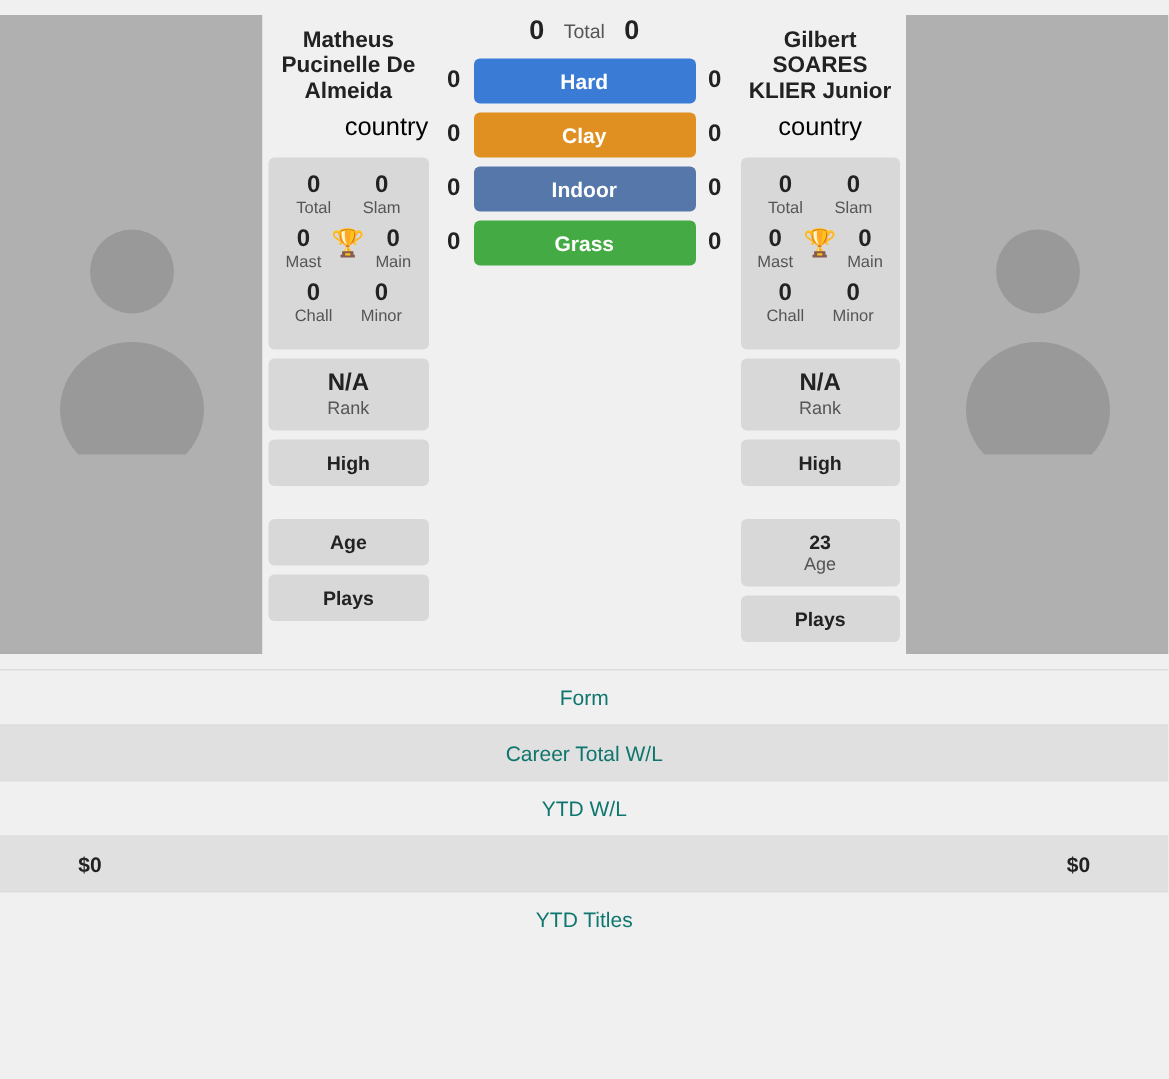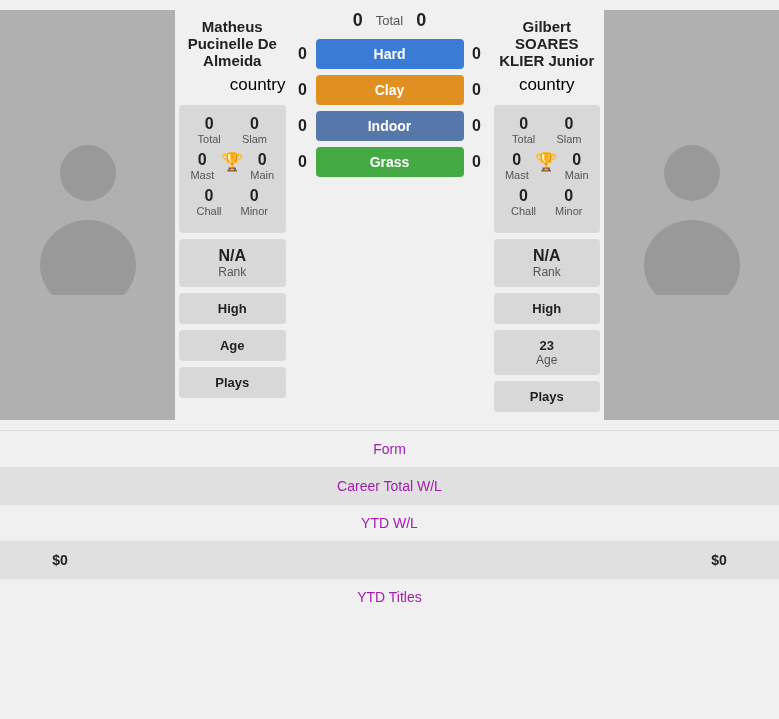--- a/index.html
+++ b/index.html
@@ -120,21 +120,21 @@
       font-size: 16px;
       font-weight: bold;
     }
 
     .high-box {
       background: #d8d8d8;
       border-radius: 4px;
       width: 100%;
       padding: 8px;
       text-align: center;
-      margin-bottom: 6px;
+      margin-bottom: 22px;
     }
 
     .high-label {
       font-size: 13px;
       font-weight: bold;
     }
 
     .age-box {
       background: #d8d8d8;
       border-radius: 4px;
@@ -242,21 +242,21 @@
       width: 100%;
       background: #f0f0f0;
     }
 
     .bottom-row {
       width: 100%;
       background: #f0f0f0;
       padding: 10px 20px;
       text-align: center;
       font-size: 14px;
-      color: #a21caf;
+      color: #0f766e;
       border-top: 1px solid #ddd;
     }
 
     .bottom-row-shaded {
       background: #e0e0e0;
     }
 
     .bottom-row-data {
       display: flex;
       flex-direction: row;

